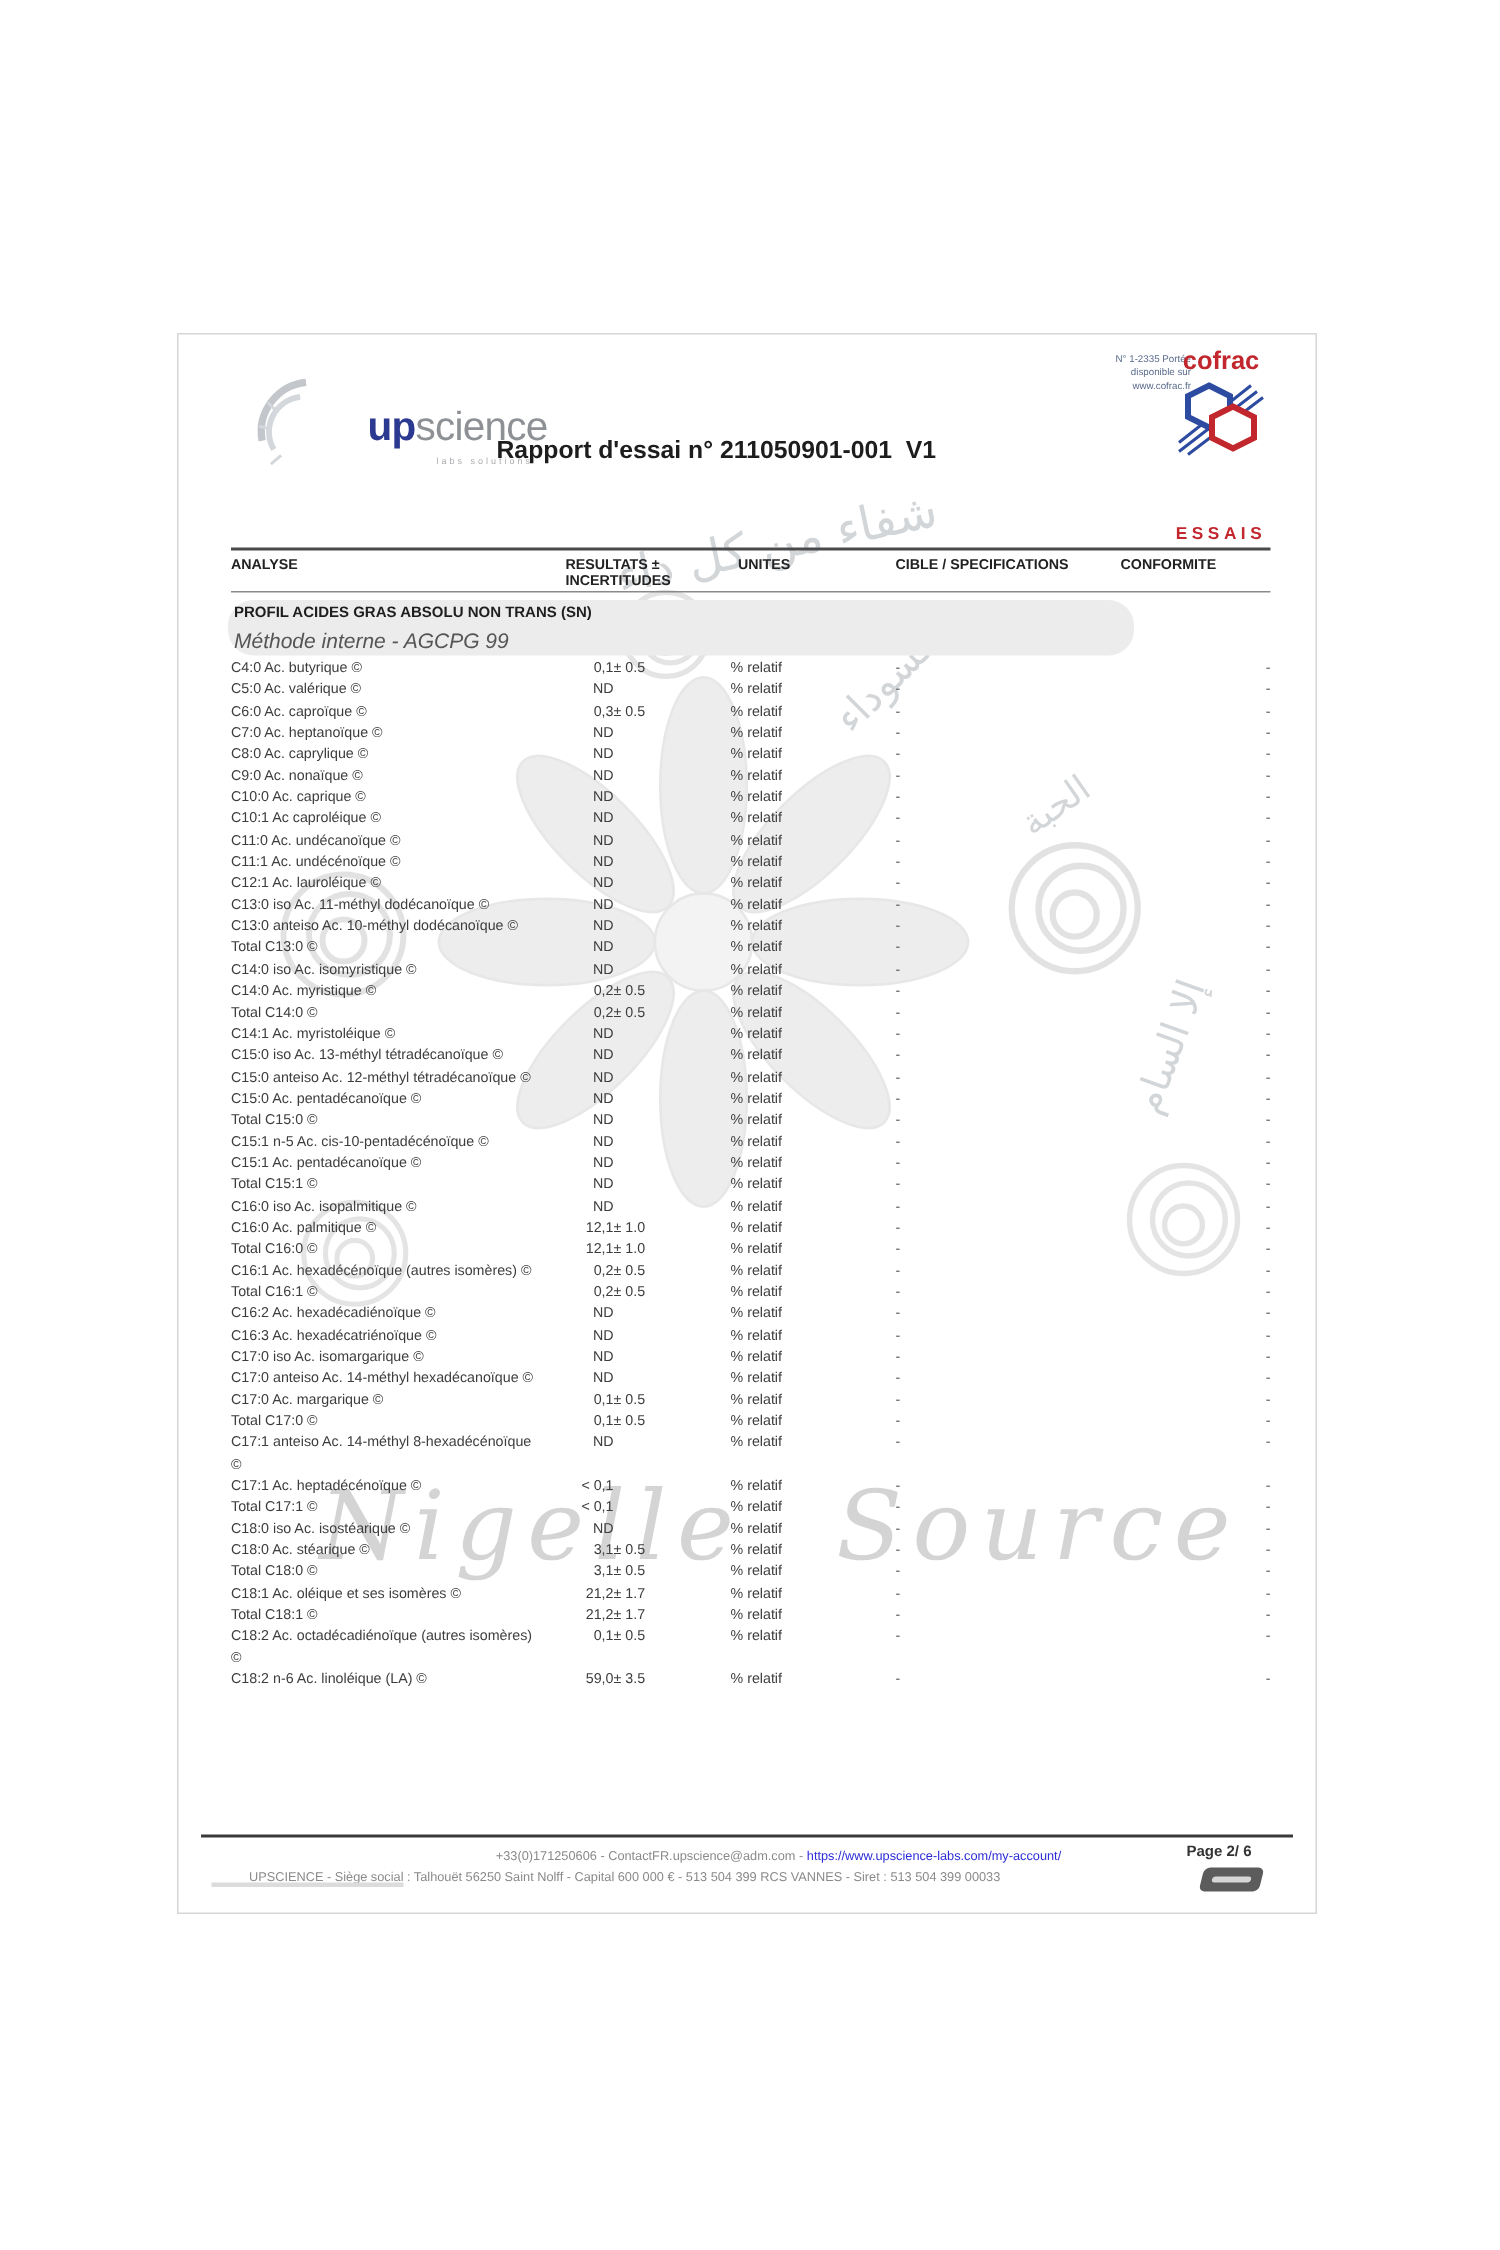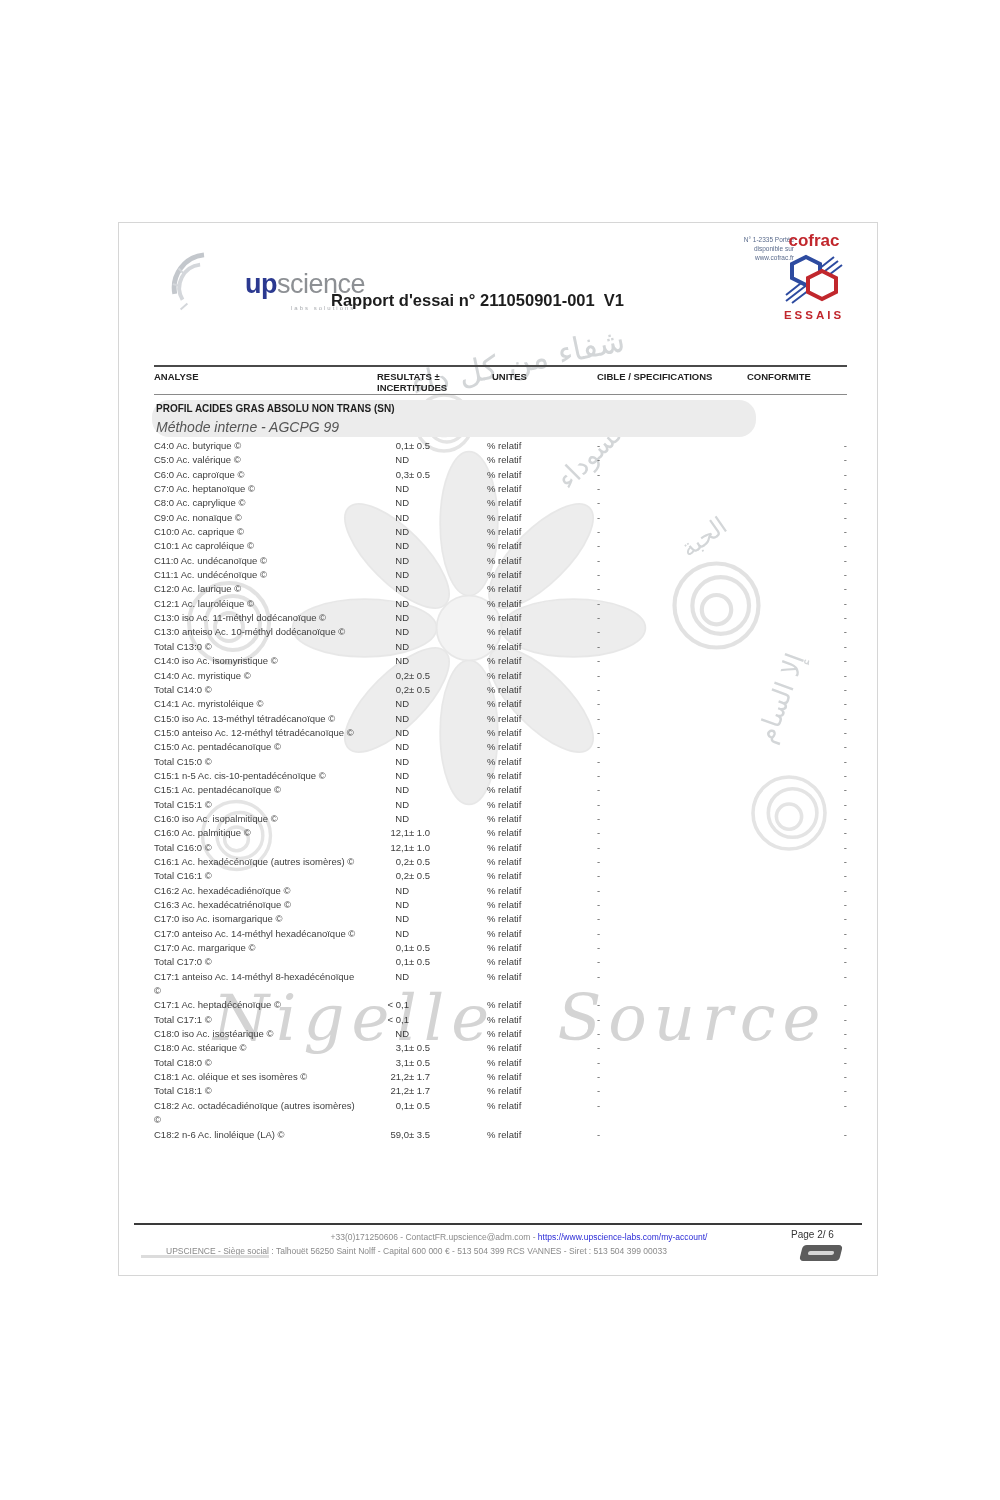--- a/index.html
+++ b/index.html
@@ -27,21 +27,21 @@
   .logo-up{font-weight:bold;color:#2b3990;}
   .logo-science{color:#8d9094;}
   .logo-tagline{position:absolute;left:172px;top:82px;font-size:6px;letter-spacing:2px;color:#a9acb0;}
   .report-title{position:absolute;left:212px;top:68px;font-size:16.5px;font-weight:bold;
                 color:#1d1d1d;white-space:pre;}
   .cofrac-note{position:absolute;left:575px;top:12px;width:100px;text-align:right;
                font-size:6.5px;line-height:9px;color:#5a6b8c;}
   .cofrac-box{position:absolute;left:662px;top:8px;width:66px;text-align:center;}
   .cofrac-word{font-size:17px;font-weight:bold;color:#c1272d;letter-spacing:0px;
                font-family:"Liberation Sans",sans-serif;}
-  .cofrac-essais{font-size:11.5px;font-weight:bold;color:#c1272d;letter-spacing:3px;}
+  .cofrac-essais{font-size:11.5px;font-weight:bold;color:#c1272d;letter-spacing:3px;margin-top:40px;}
   
   .rule{position:absolute;left:35px;width:693px;background:#4a4a4a;}
   .rule-top{top:142px;height:2px;}
   .rule-mid{top:171px;height:1px;background:#8a8a8a;}
   .col-head{position:absolute;font-size:9.5px;font-weight:bold;color:#222;line-height:11px;}
   .ch-analyse{left:35px;top:148px;}
   .ch-resultats{left:258px;top:148px;}
   .ch-unites{left:373px;top:148px;}
   .ch-cible{left:478px;top:148px;}
   .ch-conformite{left:628px;top:148px;}
@@ -58,21 +58,21 @@
   td.c-unit{width:110px;}
   td.c-target{width:150px;color:#555;}
   td.c-conf{width:100px;text-align:right;padding-right:30px;box-sizing:border-box;color:#555;}
   
   .footer-rule{position:absolute;left:15px;top:1000px;width:728px;height:2px;background:#3a3a3a;}
   .footer-line1{position:absolute;left:100px;top:1009px;width:600px;text-align:center;
                 font-size:8.5px;color:#8a8a8a;}
   .footer-line1 a{color:#2b2bd6;text-decoration:none;}
   .footer-line2{position:absolute;left:47px;top:1023px;width:600px;text-align:left;
                 font-size:8.5px;color:#8a8a8a;}
-  .page-indicator{position:absolute;left:672px;top:1006px;font-size:10px;font-weight:normal;color:#333;}
+  .page-indicator{position:absolute;left:672px;top:1006px;font-size:10px;font-weight:bold;color:#333;}
   .page-badge{position:absolute;left:682px;top:1022px;width:40px;height:16px;background:#5c5c5c;
               border-radius:4px;transform:skewX(-14deg);}
   .page-badge::after{content:"";position:absolute;left:7px;top:6px;width:26px;height:4px;
                      background:rgba(255,255,255,0.75);border-radius:2px;}
   .fine-print{position:absolute;left:22px;top:1032px;width:128px;height:3px;background:#dcdcdc;}
 </style>
 </head>
 <body>
 
 <div class="canvas">
@@ -245,28 +245,20 @@
             </tr>
             <tr>
               <td class="c-analyse">C11:1 Ac. undécénoïque ©</td>
               <td class="c-res">ND</td>
               <td class="c-pm"></td>
               <td class="c-unit">% relatif</td>
               <td class="c-target">-</td>
               <td class="c-conf">-</td>
             </tr>
             <tr>
-              <td class="c-analyse">C12:0 Ac. laurique ©</td>
-              <td class="c-res">ND</td>
-              <td class="c-pm"></td>
-              <td class="c-unit">% relatif</td>
-              <td class="c-target">-</td>
-              <td class="c-conf">-</td>
-            </tr>
-            <tr>
               <td class="c-analyse">C12:1 Ac. lauroléique ©</td>
               <td class="c-res">ND</td>
               <td class="c-pm"></td>
               <td class="c-unit">% relatif</td>
               <td class="c-target">-</td>
               <td class="c-conf">-</td>
             </tr>
             <tr>
               <td class="c-analyse">C13:0 iso Ac. 11-méthyl dodécanoïque ©</td>
               <td class="c-res">ND</td>

